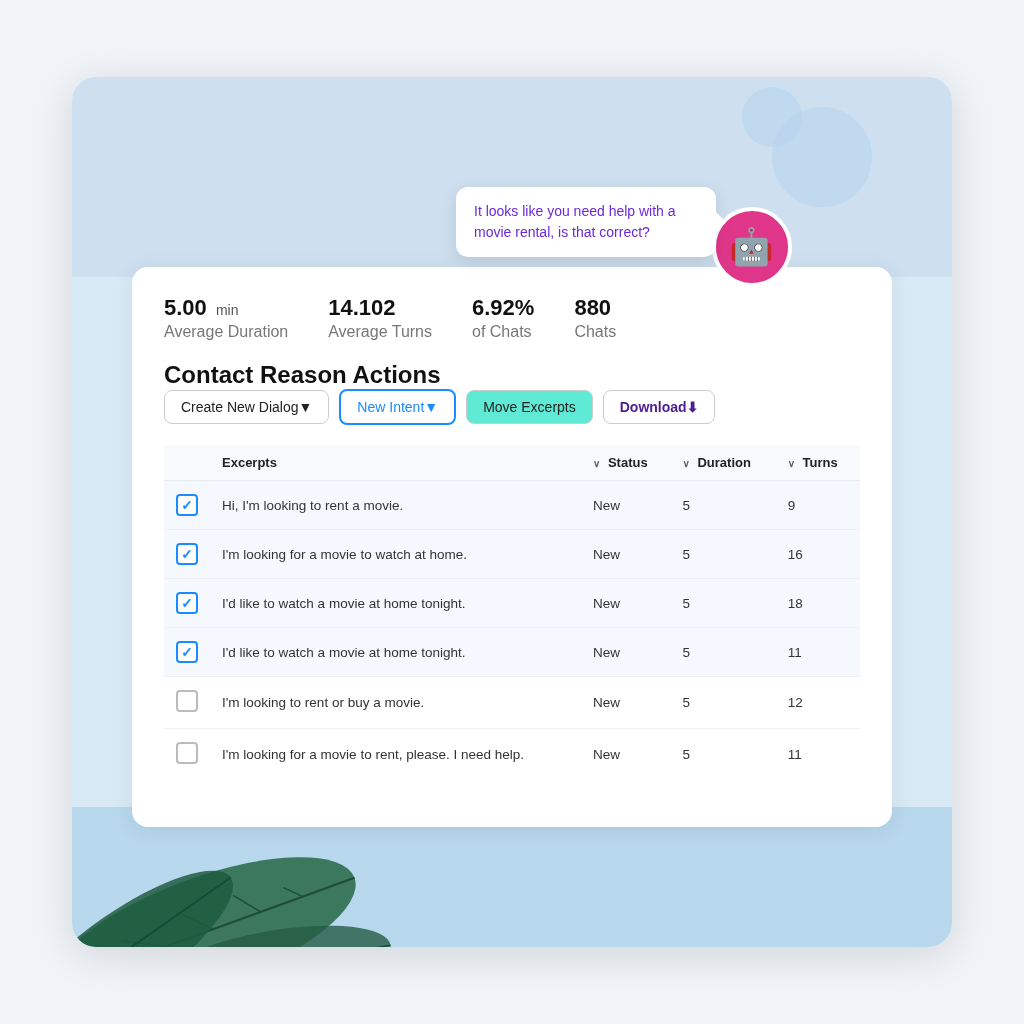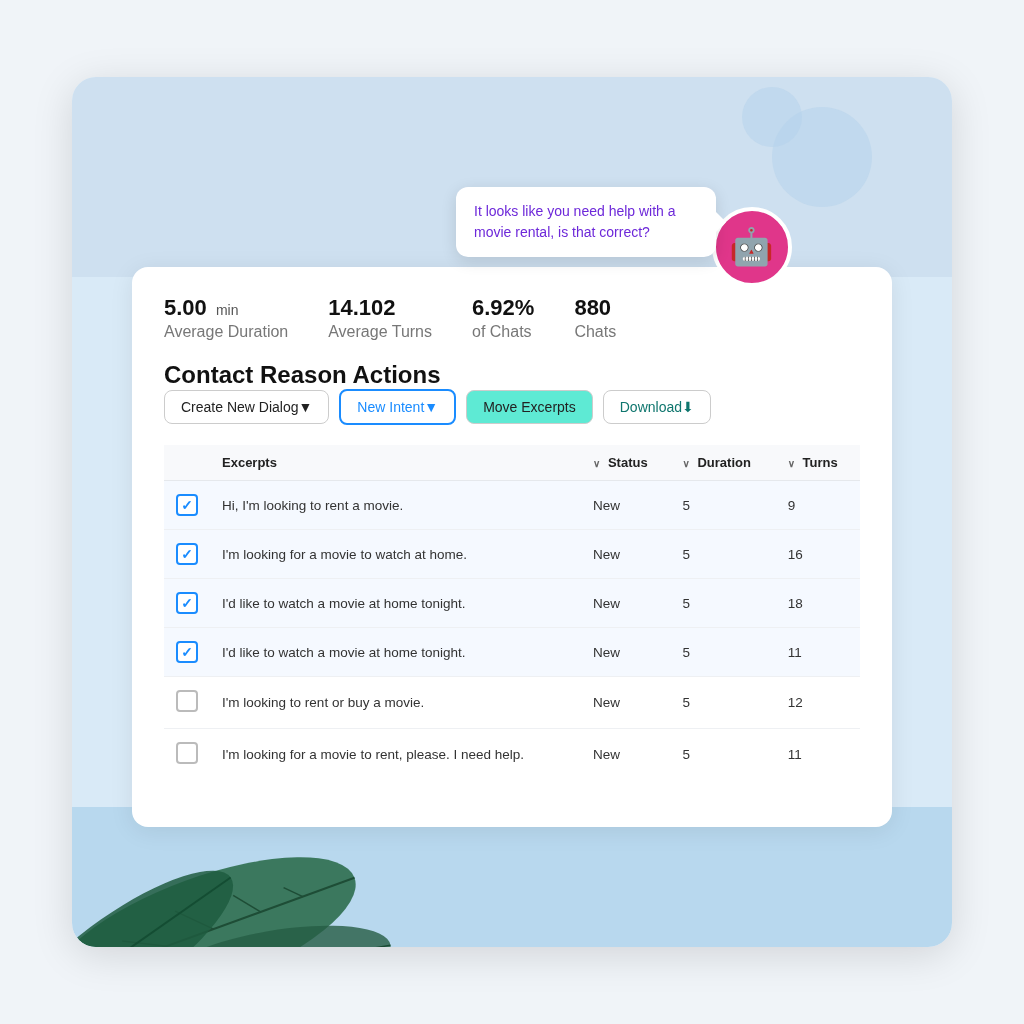--- a/index.html
+++ b/index.html
@@ -161,21 +161,22 @@
       color: #1a8cff;
     }
     .btn-solid {
       background: #5eead4;
       border: 1.5px solid #ccc;
       color: #222;
     }
     .btn-download {
       background: white;
       border: 1.5px solid #ccc;
-      color: #0f766e;
+      color: #4c1d95;
+      font-weight: bold;
     }
 
     
     .data-table {
       width: 100%;
       border-collapse: collapse;
     }
     .data-table th {
       text-align: left;
       font-size: 13px;

